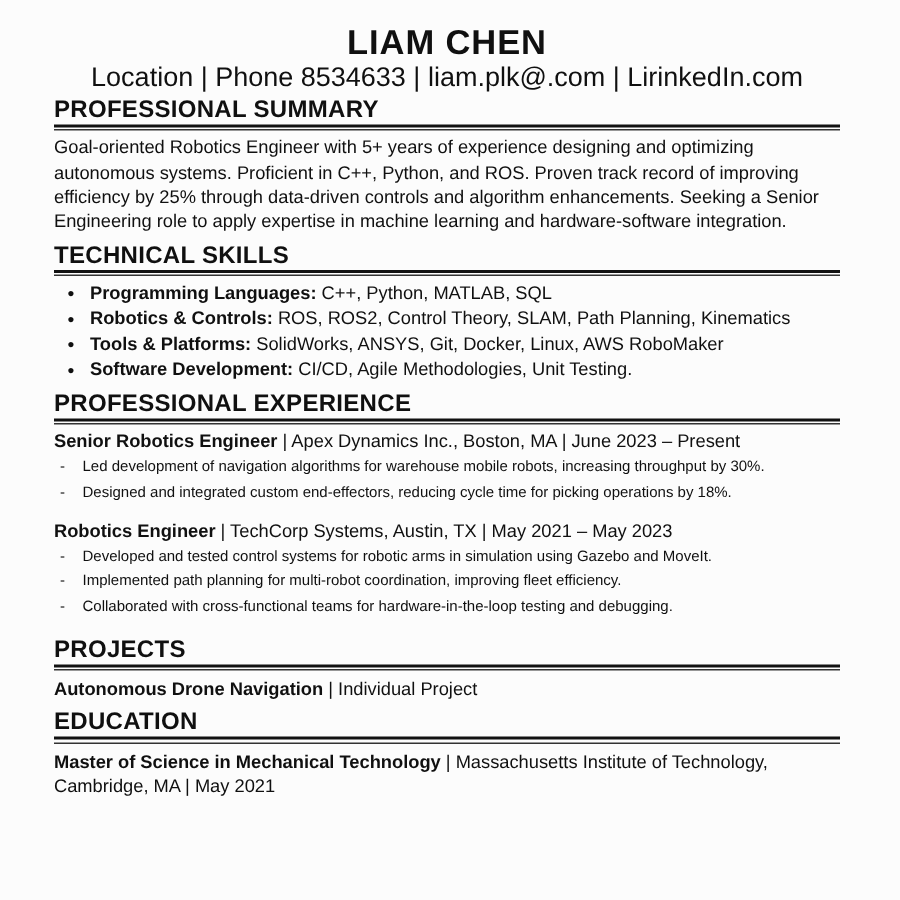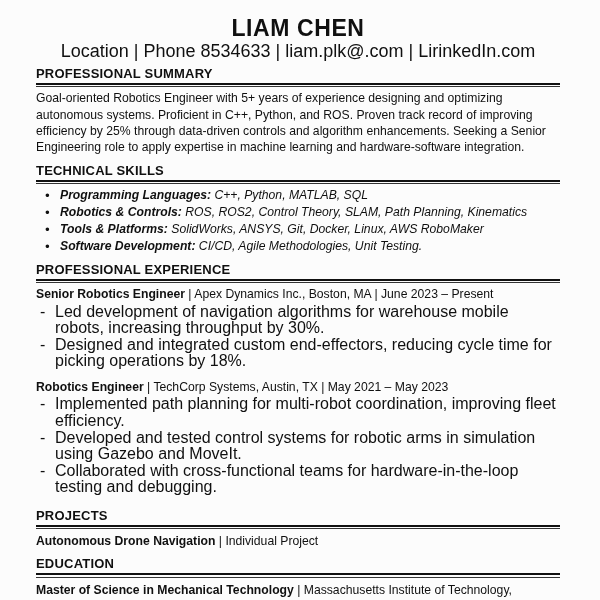--- a/index.html
+++ b/index.html
@@ -32,42 +32,41 @@
   .contact {
     text-align: center;
     font-size: 18px;
     line-height: 16px;
     margin-bottom: 5px;
   }
   .section {
     margin-top: 7px;
   }
   .section-title {
-    font-size: 13px;
+    font-size: 16px;
     font-weight: bold;
     letter-spacing: 0.2px;
     line-height: 16px;
     padding-bottom: 1px;
   }
   .rule {
     border-top: 2.2px solid #111;
     border-bottom: 0.7px solid #333;
     height: 1.2px;
     margin-bottom: 3px;
   }
   .para {
     font-size: 12.2px;
     line-height: 16.4px;
     text-align: left;
   }
   ul.skills {
     list-style: none;
     margin: 2px 0 0 0;
     padding: 0;
-    font-style: italic;
   }
   ul.skills li {
     font-size: 12.2px;
     line-height: 17px;
     padding-left: 24px;
     position: relative;
   }
   ul.skills li::before {
     content: "\2022";
     position: absolute;
@@ -80,21 +79,21 @@
     line-height: 17px;
     margin-top: 2px;
   }
   .b { font-weight: bold; }
   ul.duties {
     list-style: none;
     margin: 0;
     padding: 0;
   }
   ul.duties li {
-    font-size: 16px;
+    font-size: 10px;
     line-height: 16.4px;
     padding-left: 19px;
     position: relative;
     margin-top: 0.5px;
   }
   ul.duties li::before {
     content: "-";
     position: absolute;
     left: 4px;
     top: 0;
@@ -136,22 +135,22 @@
       <div class="job-head"><span class="b">Senior Robotics Engineer</span><span> | Apex Dynamics Inc., Boston, MA | June 2023 – Present</span></div>
       <ul class="duties">
         <li>Led development of navigation algorithms for warehouse mobile robots, increasing throughput by 30%.</li>
         <li>Designed and integrated custom end-effectors, reducing cycle time for picking operations by 18%.</li>
       </ul>
     </div>
 
     <div class="job-block last">
       <div class="job-head"><span class="b">Robotics Engineer</span><span> | TechCorp Systems, Austin, TX | May 2021 – May 2023</span></div>
       <ul class="duties">
+        <li>Developed and tested control systems for robotic arms in simulation using Gazebo and MoveIt.</li>
         <li>Implemented path planning for multi-robot coordination, improving fleet efficiency.</li>
-        <li>Developed and tested control systems for robotic arms in simulation using Gazebo and MoveIt.</li>
         <li>Collaborated with cross-functional teams for hardware-in-the-loop testing and debugging.</li>
       </ul>
     </div>
   </div>
 
   <div class="section">
     <div class="section-title">PROJECTS</div>
     <div class="rule"></div>
     <div class="entry"><span class="b">Autonomous Drone Navigation</span><span> | Individual Project</span></div>
   </div>

